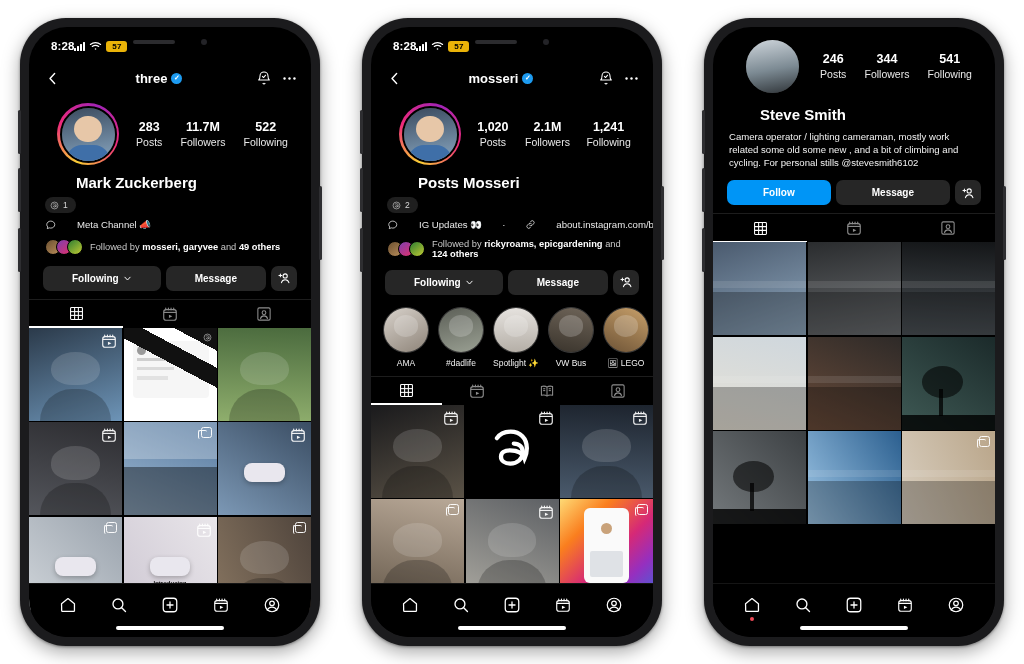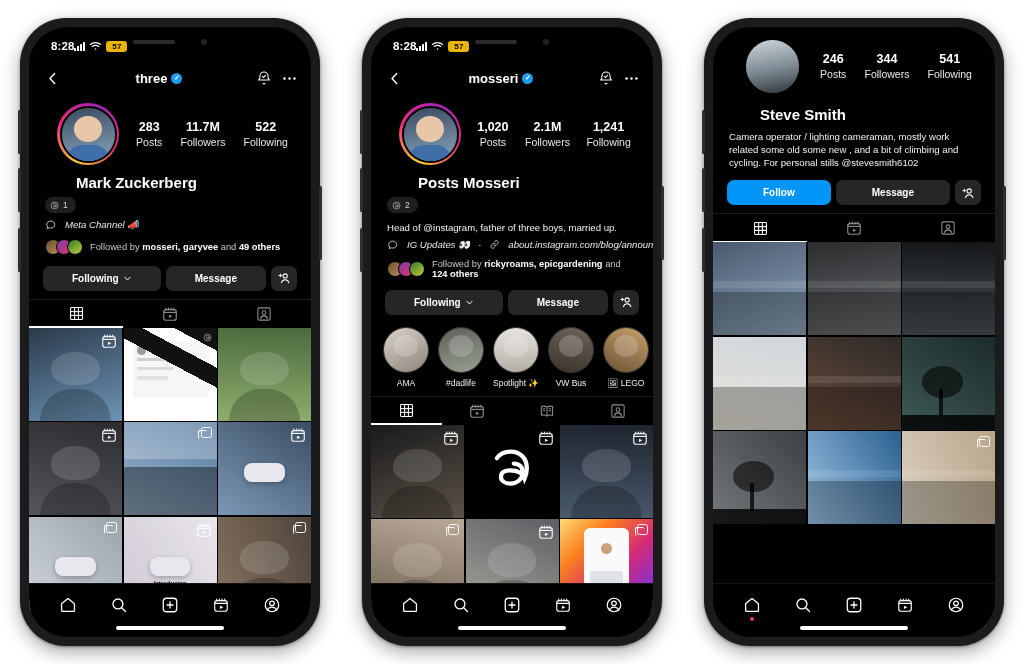--- a/index.html
+++ b/index.html
@@ -130,22 +130,22 @@
   .threads-badge {
     margin: 6px 0 0 16px;
     display: inline-flex; align-items: center; gap: 4px;
     background: #1f1f1f; border-radius: 11px;
     padding: 3px 8px 3px 5px;
     font-size: 8.5px; color: #d8d8d8;
   }
   .bio { font-size: 9.6px; line-height: 13px; color: #f2f2f2; padding: 7px 16px 0 16px; }
   .biolink {
     font-size: 9.6px; line-height: 14px; padding: 4px 16px 0 16px;
-    display: flex; align-items: center; gap: 8px; color: #e9e9e9;
-    white-space: nowrap; overflow: hidden; font-style: italic;
+    display: flex; align-items: center; gap: 20px; color: #e9e9e9;
+    white-space: nowrap; overflow: hidden;
   }
   .biolink .url { color: #e8e8e8; }
   .followed-by {
     display: flex; align-items: center; gap: 7px;
     padding: 7px 16px 0 16px;
     font-size: 9.3px; color: #c8c8c8;
   }
   .facepile { display: flex; flex: 0 0 auto; }
   .facepile span {
     width: 16px; height: 16px; border-radius: 50%;
@@ -645,21 +645,20 @@
   <div class="fullname">Posts Mosseri</div>
   <div><span class="threads-badge">
     <span>
               <svg width="9" height="9" viewBox="0 0 24 24" fill="none" stroke="#d8d8d8" stroke-width="1.6">
                 <circle cx="12" cy="12" r="9.2"></circle>
                 <path d="M15.4 13.2c0 2-1.7 3.3-3.6 3.3-1.6 0-2.7-.8-2.7-2 0-1.1 1-1.8 2.6-1.8 2 0 3.7.6 4.2 2.3.5-1 .6-2 .6-2.9 0-2.9-1.8-4.8-4.6-4.8-1.8 0-3.1.7-3.9 1.8" stroke-linecap="round"></path>
               </svg>
             </span>
     <span>2</span>
   </span></div>
-  <div class="bio">Head of @instagram, father of three boys, married up.</div>
 
     <div class="biolink">
       <span>
             <svg width="12" height="12" viewBox="0 0 24 24" fill="none" stroke="#e9e9e9" stroke-width="1.6" stroke-linejoin="round">
               <path d="M3.5 11.2c0-4 3.6-7 8-7s8 3 8 7-3.6 7-8 7c-1 0-2-.2-2.9-.5l-4.1 1.6 1.1-3.4c-1.3-1.2-2.1-2.8-2.1-4.7z"></path>
             </svg>
           </span>
       <span>IG Updates 👀</span>
       <span>·</span>
         <span>

